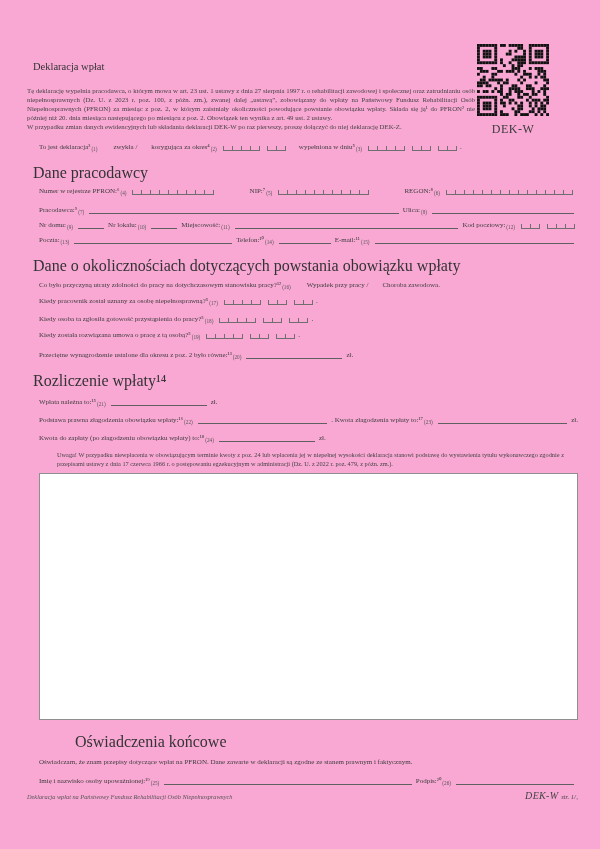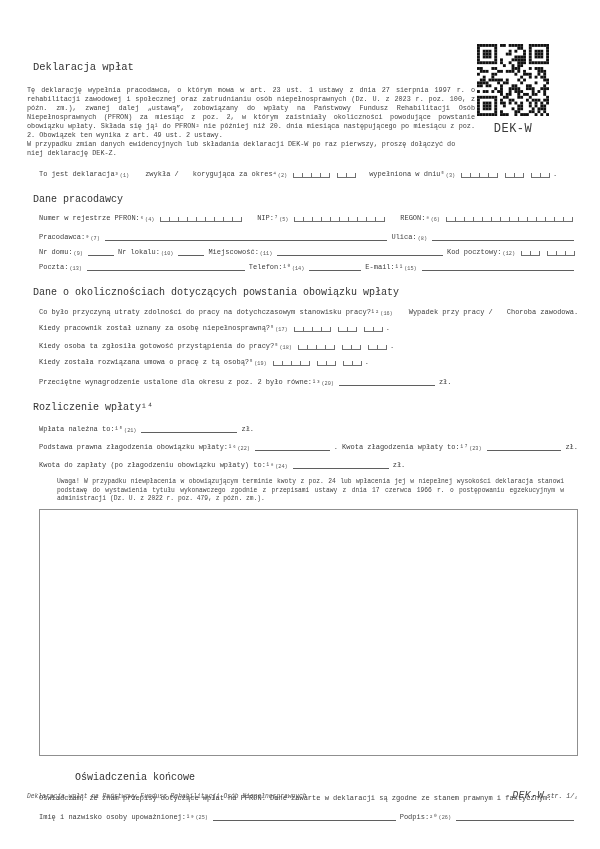--- a/index.html
+++ b/index.html
@@ -1,18 +1,18 @@
 <!DOCTYPE html>
 <html><head>
 <meta charset="utf-8">
 <style>
   html,body{margin:0;padding:0;background:#e8e8e8;}
   .page{
-    position:relative;width:600px;height:849px;margin:0 auto;background:#ffffff;
-    font-family:Liberation Mono, monospace;color:#3d3d3d;box-sizing:border-box;
+    position:relative;width:600px;height:849px;margin:0 auto;background:#f9a8d4;
+    font-family:Liberation Serif, serif;color:#3d3d3d;box-sizing:border-box;
     padding:60px 22px 0 27px;overflow:hidden;
   }
   
   .titles{margin-left:6px;}
   .title{font-size:10.5px;line-height:14px;color:#333;}
   .qr-wrap{position:absolute;left:477px;top:44px;width:72px;text-align:center;}
   .qr-wrap svg{display:block;width:72px;height:72px;}
   .qr-label{font-size:12px;color:#3a3a3a;margin-top:6px;letter-spacing:.5px;}
   
   .intro{width:448px;font-size:6.8px;line-height:9px;text-align:justify;color:#444;margin:12px 0 0 0;}
@@ -22,21 +22,21 @@
   .row .lbl{white-space:nowrap;}
   .pos{font-size:5.2px;color:#555;position:relative;top:1.5px;margin:0 2px 0 1px;white-space:nowrap;}
   .uline{display:block;border-bottom:1px solid #5f5f5f;height:2px;margin:0 4px 1px 3px;}
   .uline.grow{flex:1;}
   .comb{display:inline-flex;margin:0 3px 1px 4px;}
   .comb i{display:block;width:8px;height:4px;border-bottom:1px solid #6f6f6f;border-right:1px solid #6f6f6f;}
   .comb i:first-child{border-left:1px solid #6f6f6f;}
   .gap14{margin-left:14px;}
   .gap10{margin-left:10px;}
   
-  .sec{font-size:10px;color:#333;margin:13px 0 0 6px;line-height:15px;}
+  .sec{font-size:16px;color:#333;margin:13px 0 0 6px;line-height:15px;}
   .spread{justify-content:space-between;margin-right:2px;}
   .grp{display:flex;align-items:flex-end;}
   .note{font-size:6.3px;line-height:8.5px;color:#444;margin:8px 14px 0 30px;text-align:justify;}
   .remarks-box{margin:5px 0 0 12px;width:539px;height:247px;border:1px solid #8f8f8f;box-sizing:border-box;background:#fff;}
   .statement{font-size:7px;line-height:10px;margin:8px 0 0 12px;color:#3d3d3d;}
   
   .footer{position:absolute;left:27px;right:22px;bottom:48px;display:flex;justify-content:space-between;align-items:baseline;}
   .footer-left{font-size:6.3px;font-style:italic;color:#555;}
   .footer-right{display:flex;align-items:baseline;font-style:italic;color:#444;}
   .footer-code{font-size:10px;letter-spacing:.3px;}

